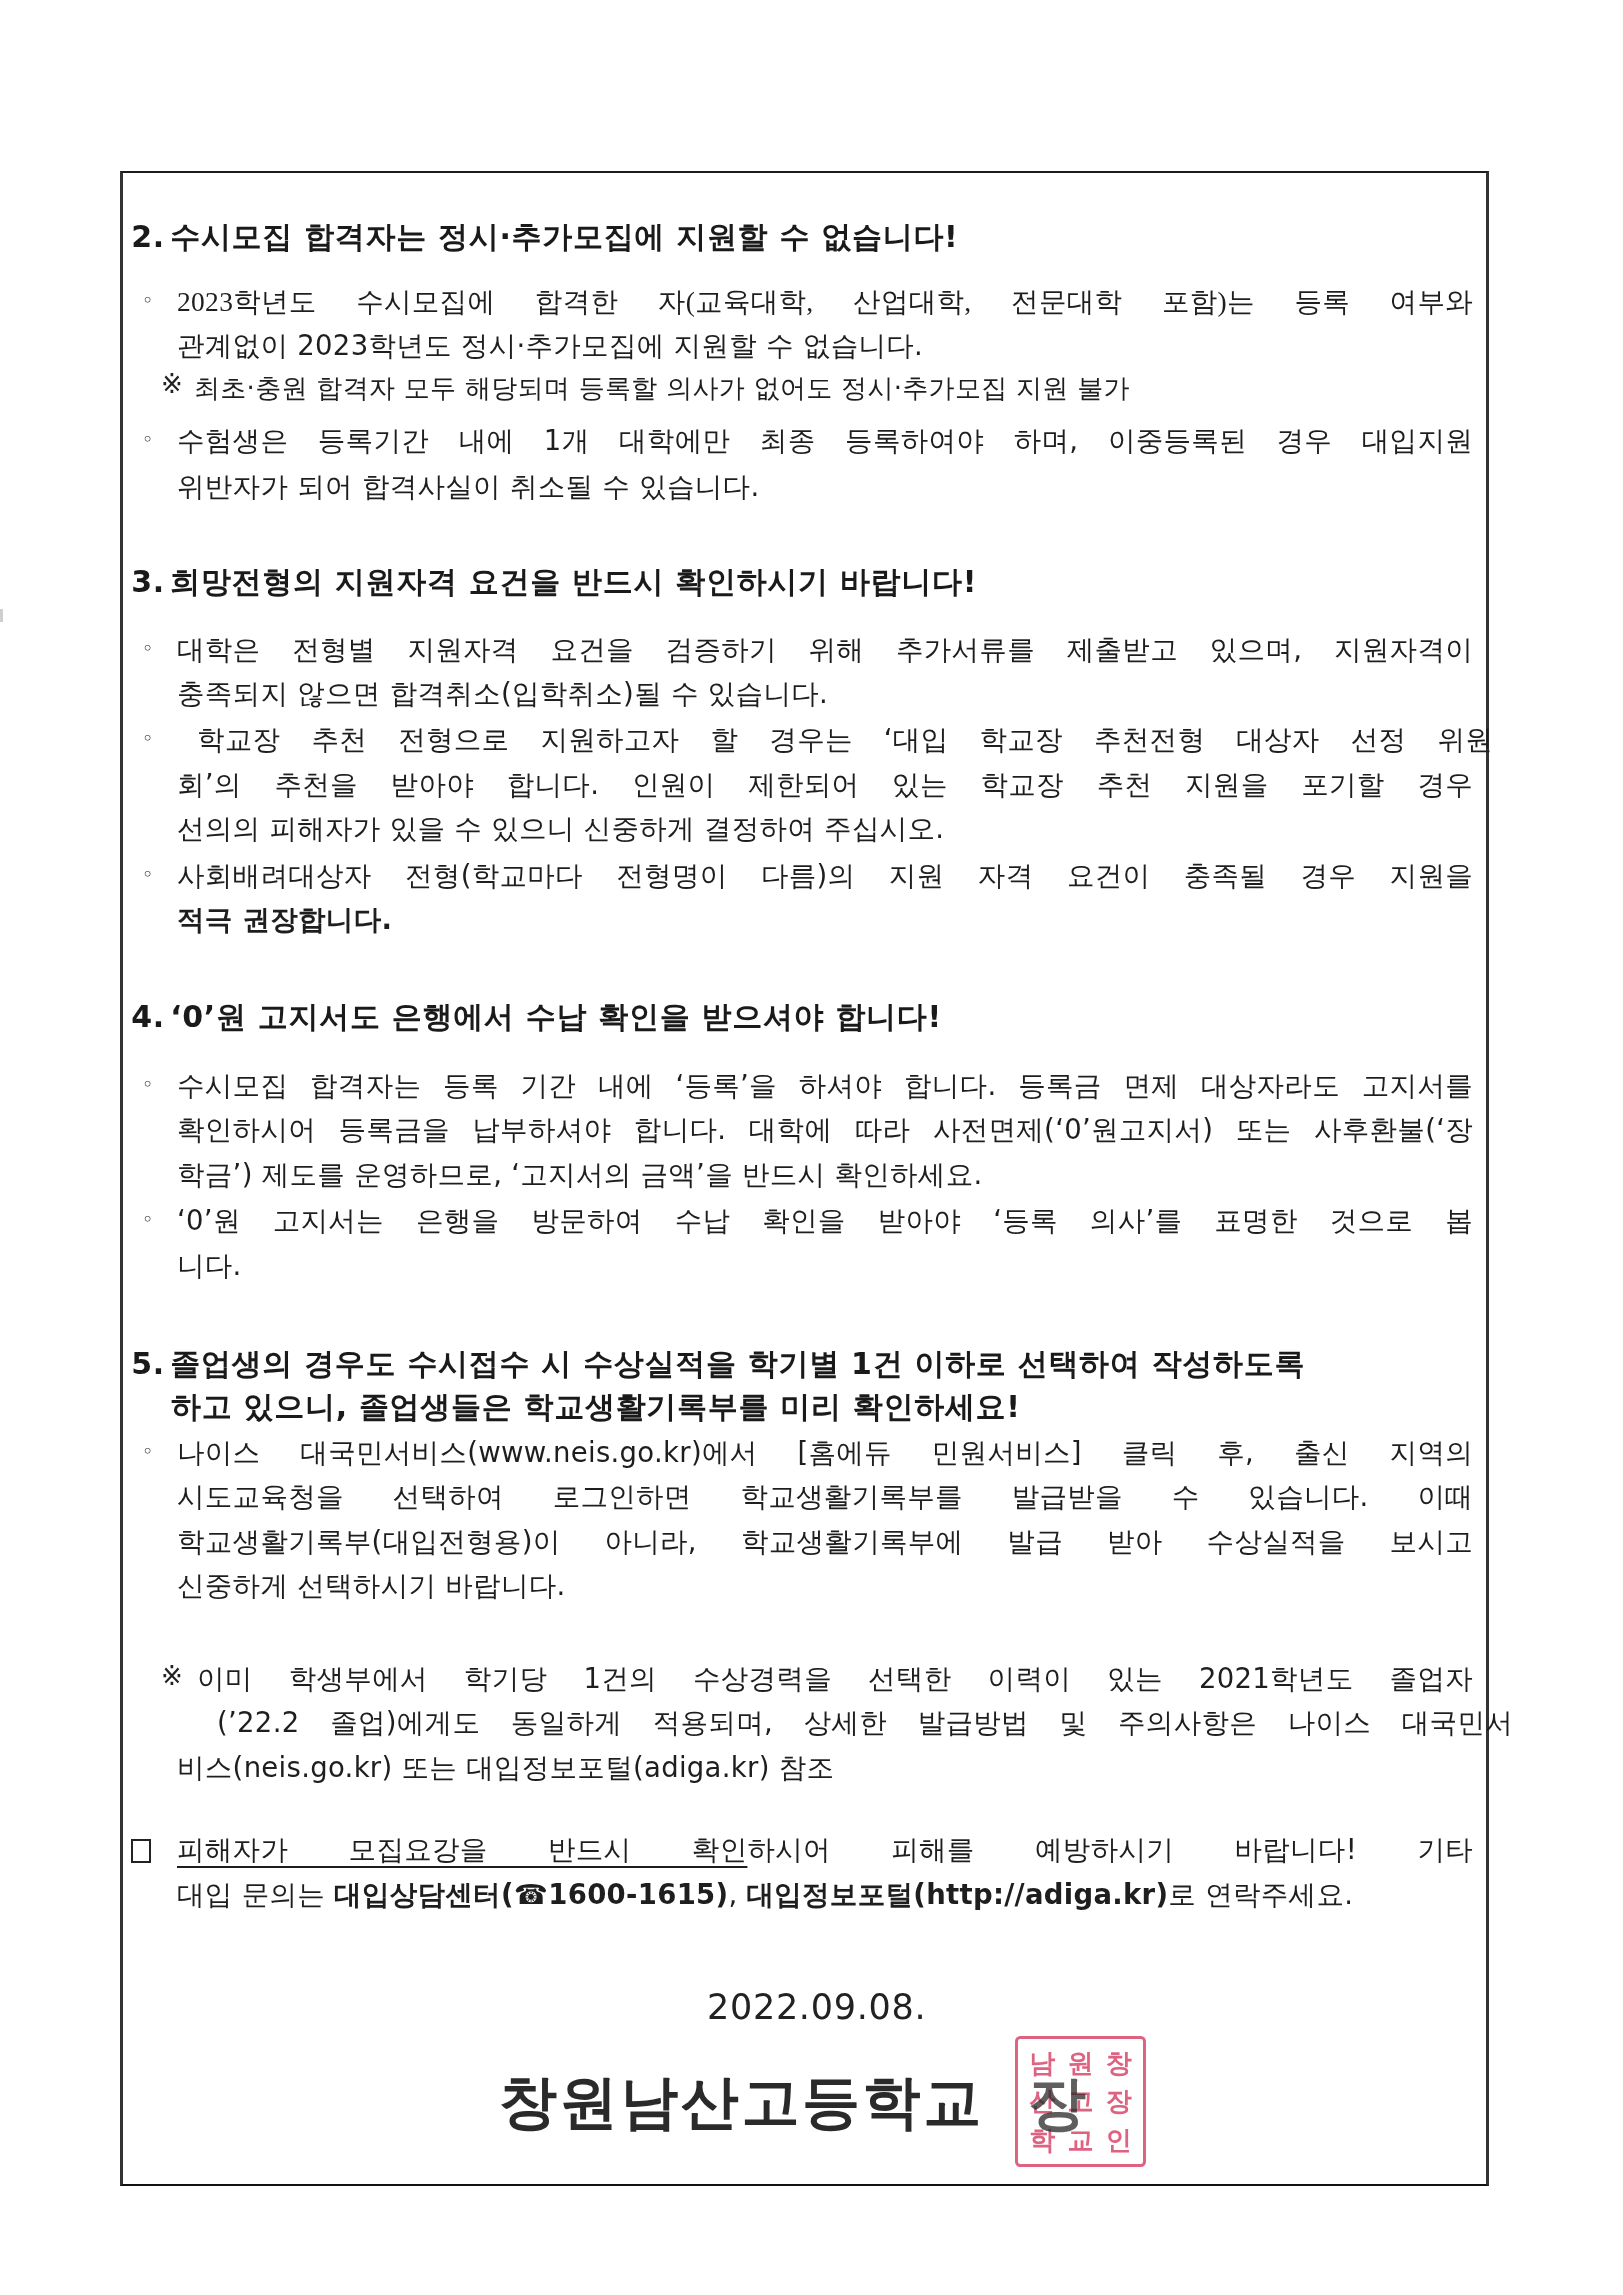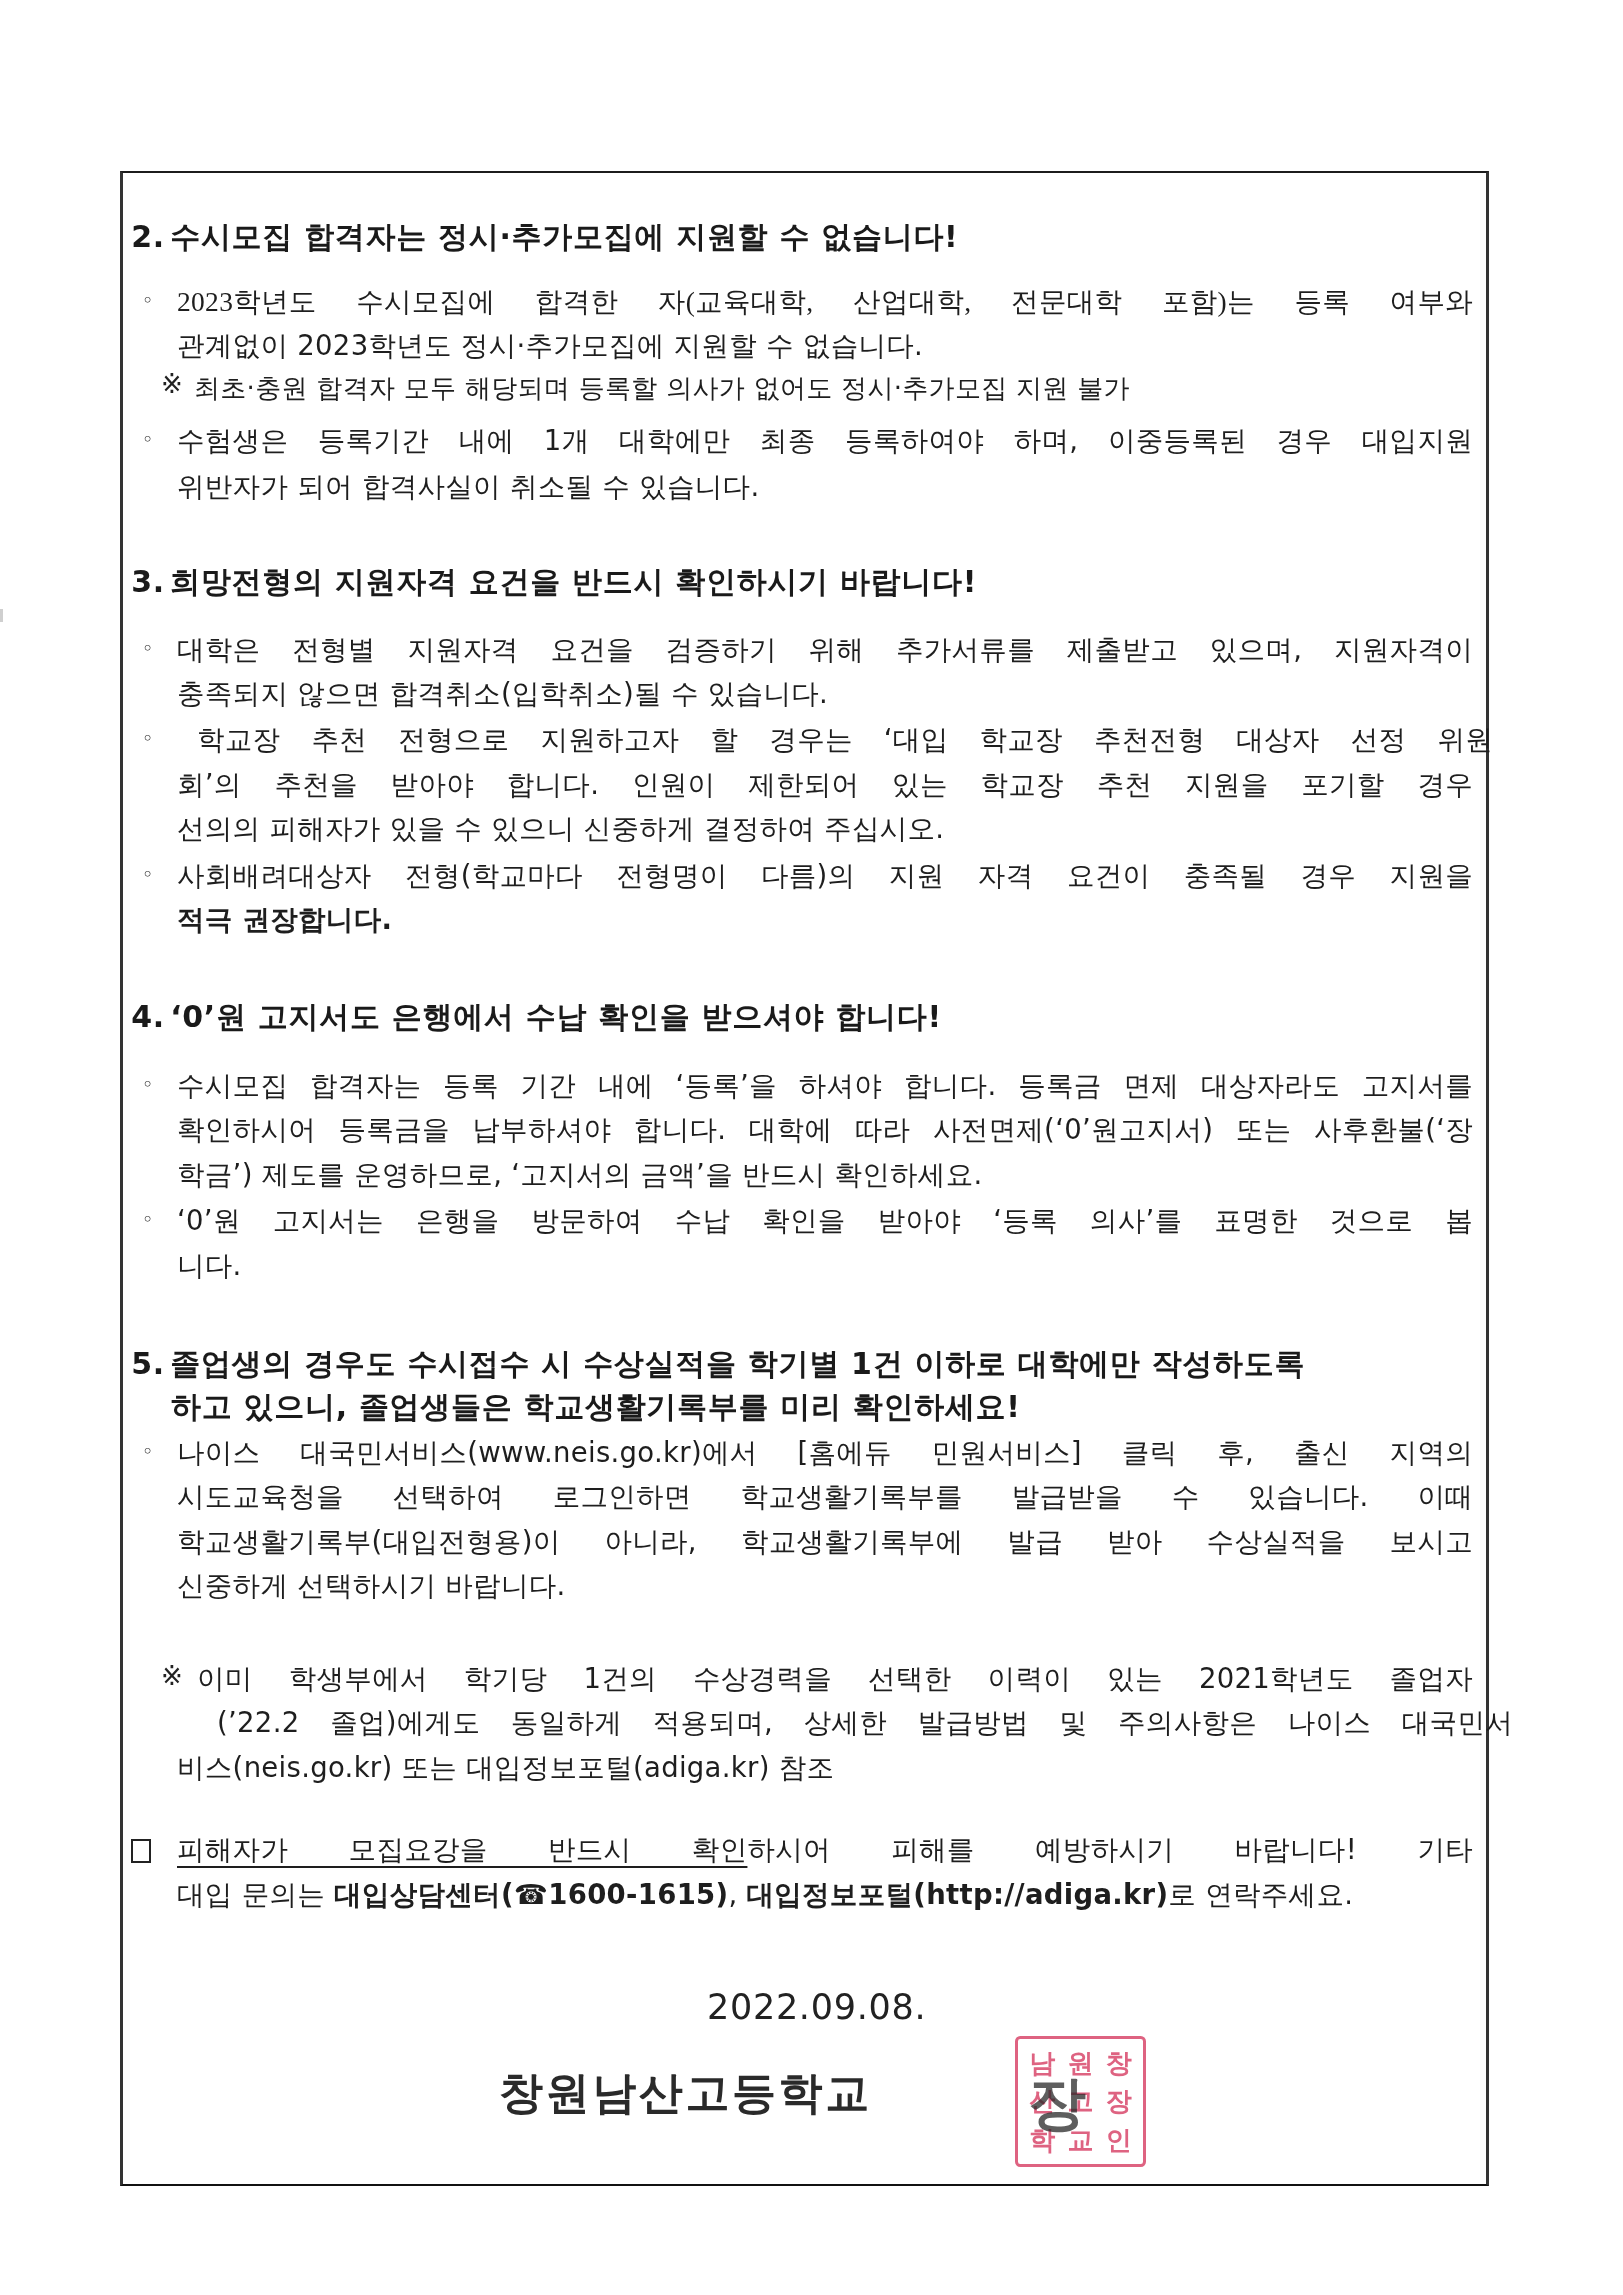--- a/index.html
+++ b/index.html
@@ -85,21 +85,21 @@
   }
   .date {
     position: absolute;
     font-size: 35px;
     color: #222;
     letter-spacing: 0.7px;
   }
   .signature {
     position: absolute;
     font-family: "DejaVu Serif", "Liberation Serif", serif;
-    font-size: 44px;
+    font-size: 58px;
     font-weight: bold;
     color: #2a2a2a;
     letter-spacing: 2.6px;
     white-space: nowrap;
   }
   .seal {
     position: absolute;
     width: 131px;
     height: 131px;
     border: 3.9px solid #d9486c;
@@ -183,21 +183,21 @@
   <span class="bullet" style="top:902px;">◦</span>
   <div class="line justify" style="top:897px; left:51px; width:1296px;">수시모집 합격자는 등록 기간 내에 ‘등록’을 하셔야 합니다. 등록금 면제 대상자라도 고지서를</div>
   <div class="line justify" style="top:941px; left:51px; width:1296px;">확인하시어 등록금을 납부하셔야 합니다. 대학에 따라 사전면제(‘0’원고지서) 또는 사후환불(‘장</div>
   <div class="line" style="top:986px; left:51px;">학금’) 제도를 운영하므로, ‘고지서의 금액’을 반드시 확인하세요.</div>
 
   <span class="bullet" style="top:1037px;">◦</span>
   <div class="line justify" style="top:1032px; left:51px; width:1296px;">‘0’원 고지서는 은행을 방문하여 수납 확인을 받아야 ‘등록 의사’를 표명한 것으로 봅</div>
   <div class="line" style="top:1077px; left:51px;">니다.</div>
 
   <div class="section-title" style="top:1173px;">
-    <span class="num">5.</span><span>졸업생의 경우도 수시접수 시 수상실적을 학기별 1건 이하로 대학에만 작성하도록</span>
+    <span class="num">5.</span><span>졸업생의 경우도 수시접수 시 수상실적을 학기별 1건 이하로 선택하여 작성하도록</span>
   </div>
   <div class="section-title" style="top:1216px; left:45px;">하고 있으니, 졸업생들은 학교생활기록부를 미리 확인하세요!</div>
 
   <span class="bullet" style="top:1269px;">◦</span>
   <div class="line justify" style="top:1264px; left:51px; width:1296px;">나이스 대국민서비스(www.neis.go.kr)에서 [홈에듀 민원서비스] 클릭 후, 출신 지역의</div>
   <div class="line justify" style="top:1308px; left:51px; width:1296px;">시도교육청을 선택하여 로그인하면 학교생활기록부를 발급받을 수 있습니다. 이때</div>
   <div class="line justify" style="top:1353px; left:51px; width:1296px;">학교생활기록부(대입전형용)이 아니라, 학교생활기록부에 발급 받아 수상실적을 보시고</div>
   <div class="line" style="top:1397px; left:51px;">신중하게 선택하시기 바랍니다.</div>
 
   <span class="note-mark" style="top:1490px; left:35px;">※</span>

